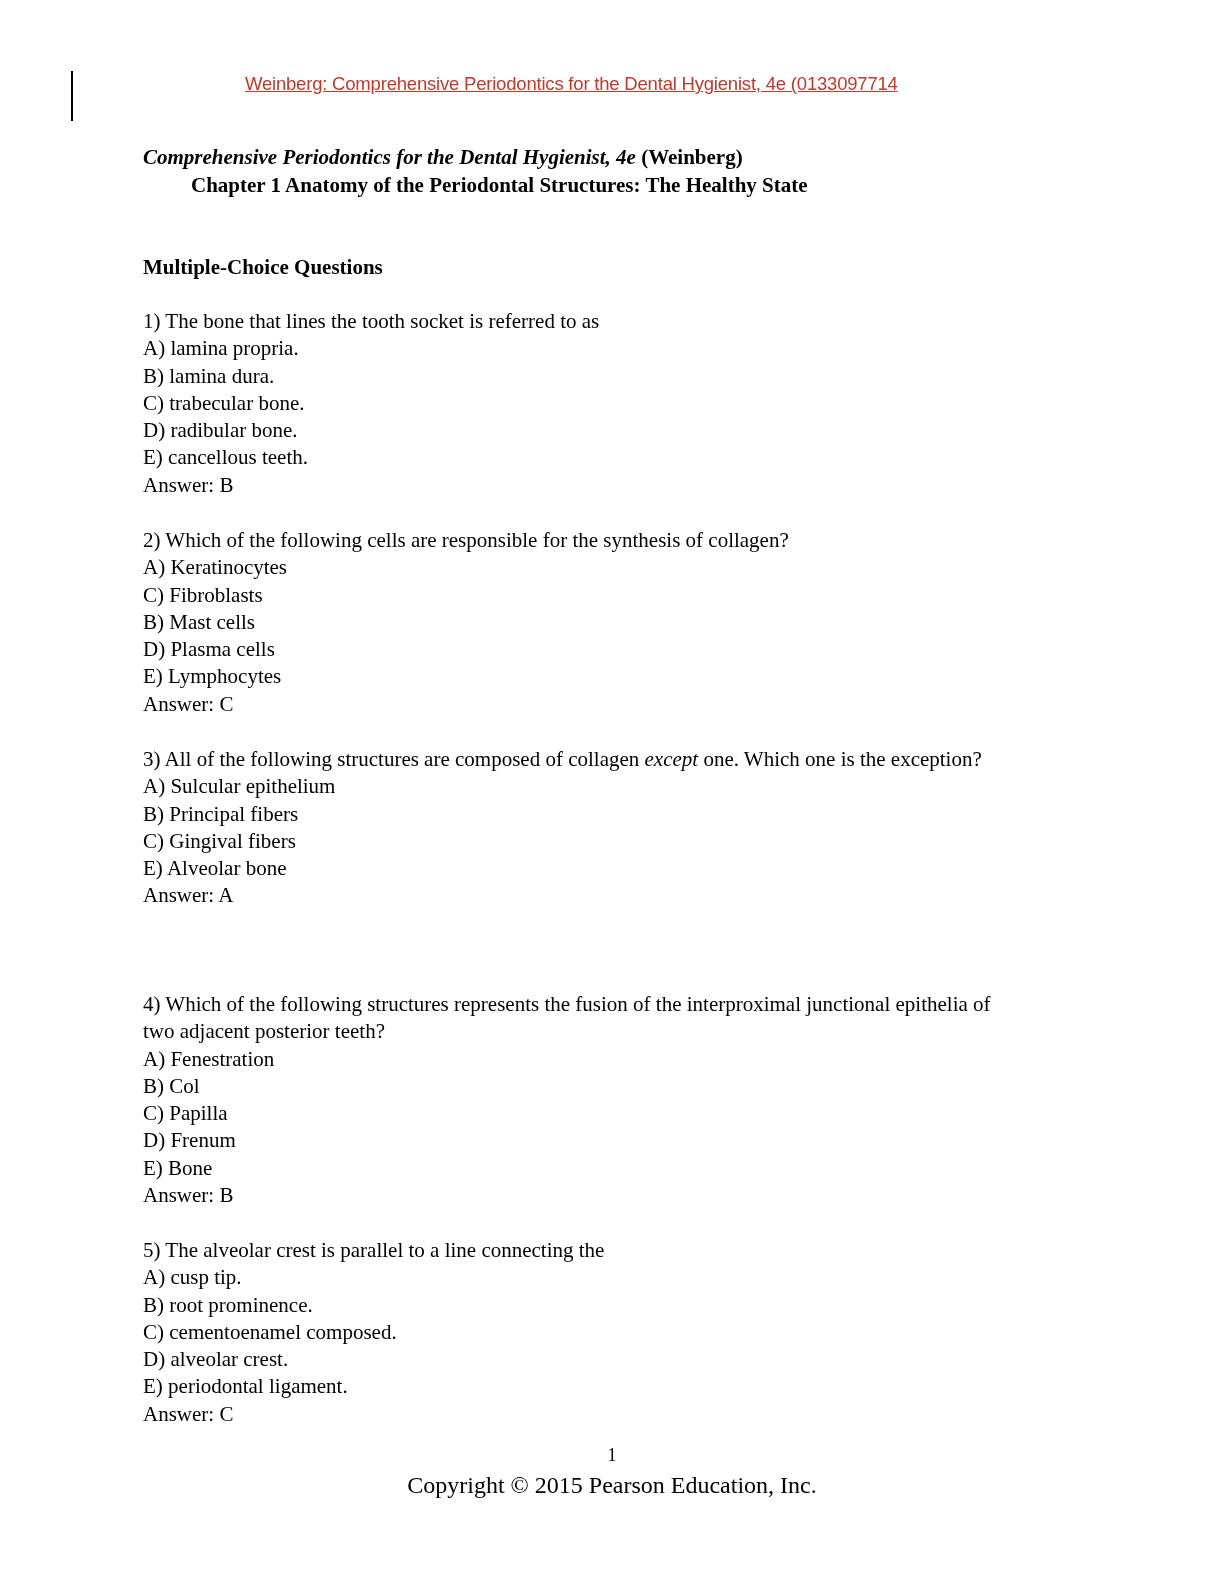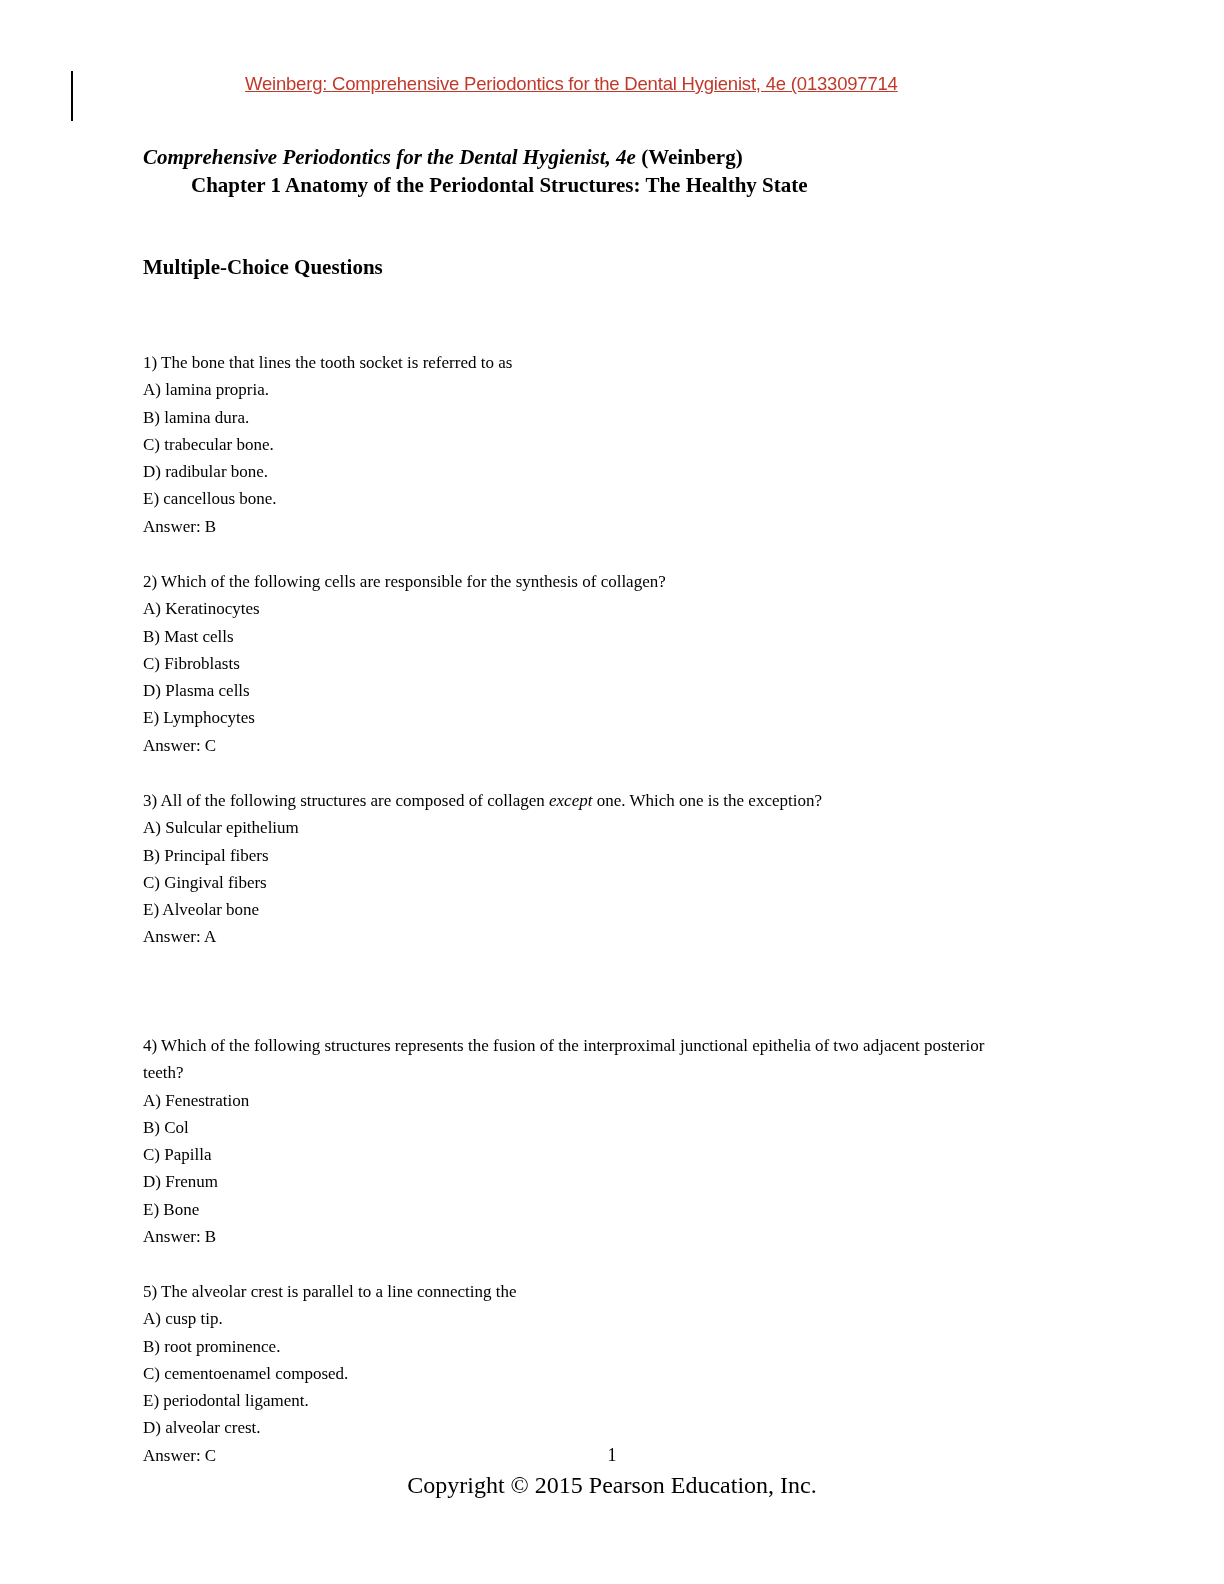--- a/index.html
+++ b/index.html
@@ -5,21 +5,21 @@
     html, body { margin:0; padding:0; background:#ffffff; }
     body { width:1224px; height:1584px; position:relative; overflow:hidden;
            font-family:"Liberation Serif", serif; color:#000; }
     .header-bar { position:absolute; left:71px; top:71px; width:2px; height:50px; background:#000; }
     .header-link { position:absolute; left:245px; top:73px; font-family:"Liberation Sans", sans-serif;
                    font-size:18.5px; color:#c0392b; text-decoration:underline; letter-spacing:-0.2px; }
     .title1 { position:absolute; left:143px; top:145px; font-size:21px; font-weight:bold; }
     .title1 i { font-style:italic; }
     .title2 { position:absolute; left:143px; top:173px; font-size:21px; font-weight:bold;margin-left:48px; }
     .section { position:absolute; left:143px; top:255px; font-size:21px; font-weight:bold; }
-    .q { position:absolute; left:143px; font-size:17px; line-height:27.3px; width:880px;margin-top:41px; }
+    .q { position:absolute; left:143px; font-size:21px; line-height:27.3px; width:880px; }
     .q div { white-space:nowrap; }
     .q .wrap { white-space:normal; }
     .pagenum { position:absolute; left:0; width:1224px; text-align:center; top:1445px; font-size:18px; }
     .copyright { position:absolute; left:0; width:1224px; text-align:center; top:1472px; font-size:24px; }
   </style>
 </head>
 <body>
 
 <div class="header-bar"></div>
 <div class="header-link">Weinberg: Comprehensive Periodontics for the Dental Hygienist, 4e (0133097714</div>
@@ -28,29 +28,29 @@
 <div class="title2">Chapter 1 Anatomy of the Periodontal Structures: The Healthy State</div>
 
 <div class="section">Multiple-Choice Questions</div>
 
 <div class="q" style="top:308px">
   <div>1) The bone that lines the tooth socket is referred to as</div>
   <div>A) lamina propria.</div>
   <div>B) lamina dura.</div>
   <div>C) trabecular bone.</div>
   <div>D) radibular bone.</div>
-  <div>E) cancellous bone.</div>
+  <div>E) cancellous teeth.</div>
   <div>Answer: B</div>
 </div>
 
 <div class="q" style="top:527px">
   <div>2) Which of the following cells are responsible for the synthesis of collagen?</div>
   <div>A) Keratinocytes</div>
+  <div>C) Fibroblasts</div>
   <div>B) Mast cells</div>
-  <div>C) Fibroblasts</div>
   <div>D) Plasma cells</div>
   <div>E) Lymphocytes</div>
   <div>Answer: C</div>
 </div>
 
 <div class="q" style="top:746px">
   <div class="wrap" style="width:850px"><span>3) All of the following structures are composed of collagen </span><i>except</i><span> one. Which one is the exception?</span></div>
   <div>A) Sulcular epithelium</div>
   <div>B) Principal fibers</div>
   <div>C) Gingival fibers</div>
@@ -66,19 +66,19 @@
   <div>D) Frenum</div>
   <div>E) Bone</div>
   <div>Answer: B</div>
 </div>
 
 <div class="q" style="top:1237px">
   <div>5) The alveolar crest is parallel to a line connecting the</div>
   <div>A) cusp tip.</div>
   <div>B) root prominence.</div>
   <div>C) cementoenamel composed.</div>
+  <div>D) alveolar crest.</div>
   <div>E) periodontal ligament.</div>
-  <div>D) alveolar crest.</div>
   <div>Answer: C</div>
 </div>
 
 <div class="pagenum">1</div>
 <div class="copyright">Copyright © 2015 Pearson Education, Inc.</div>
 
 </body></html>

